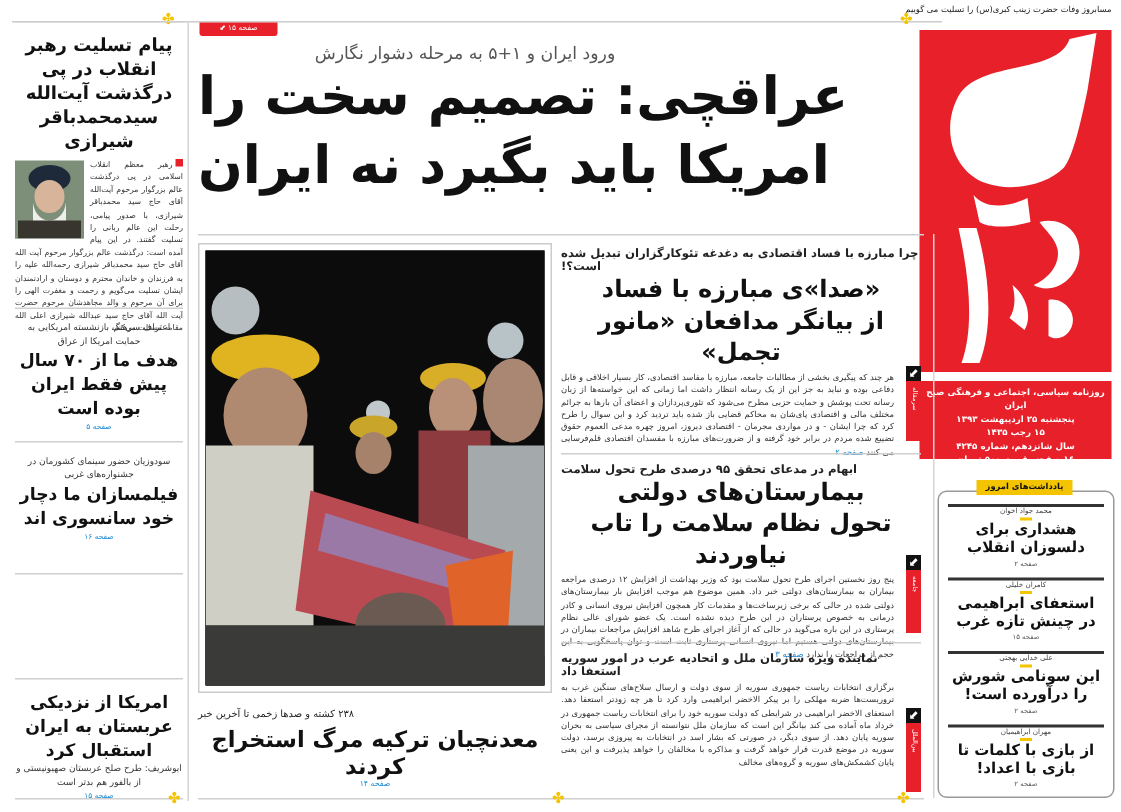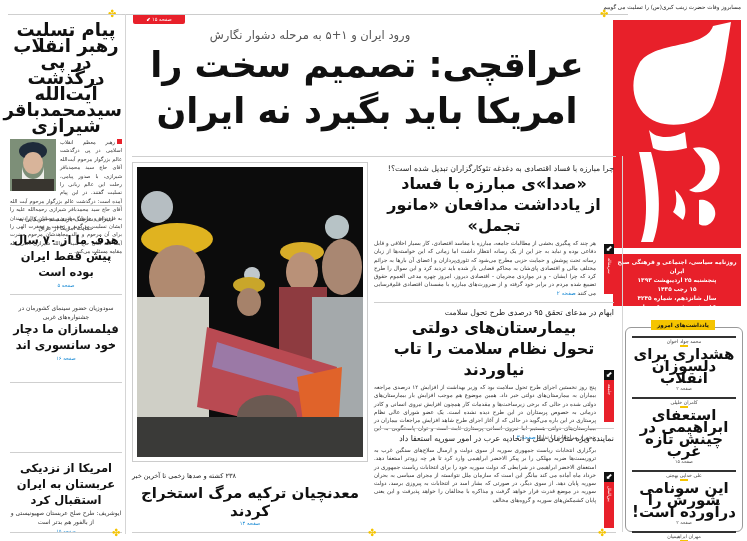--- a/index.html
+++ b/index.html
@@ -42,39 +42,39 @@
   }
   .op-item { text-align: center; margin-bottom: 6px; }
   .op-author {
     font-size: 4.8px; color: #444; border-top: 2px solid #333;
     padding-top: 1px; position: relative; margin-bottom: 3px;
   }
   .op-author::after {
     content: ""; position: absolute; left: 50%; bottom: -3px; width: 8px; height: 2px;
     background: #f5c400; transform: translateX(-50%);
   }
-  .op-title { font-size: 15px; font-weight: bold; line-height: 12px; margin-top: 4px; }
+  .op-title { font-size: 10px; font-weight: bold; line-height: 12px; margin-top: 4px; }
   .op-page { font-size: 4.6px; color: #555; margin-top: 2px; }
 
   
   .topline {
     position: absolute; top: 14px; left: 8px; width: 620px; height: 1px; background: #ccc;
   }
   .page-tag {
     position: absolute; top: 15px; left: 133px; width: 52px; height: 9px;
     background: #e8202a; color: #fff; font-size: 5px; line-height: 9px;
     text-align: center; border-radius: 0 0 2px 2px;
   }
   .lead-kicker {
     position: absolute; top: 28px; left: 140px; width: 470px;
     font-size: 11.5px; color: #555; text-align: center; padding-right: 130px;
   }
   .lead-headline {
     position: absolute; top: 42px; left: 132px; width: 470px;
-    font-size: 35px; font-weight: bold; line-height: 46px; text-align: center;
+    font-size: 35px; font-weight: bold; line-height: 46px; text-align: left;
     letter-spacing: -1px;
   }
   .hline { position: absolute; height: 1px; background: #cfcfcf; }
 
   
   .photo-frame {
     position: absolute; top: 162px; left: 132px; width: 236px; height: 300px;
     border: 1px solid #ccc; padding: 4px;
   }
   .photo {
@@ -92,21 +92,21 @@
     position: absolute; top: 484px; left: 132px; width: 236px;
     font-size: 15px; font-weight: bold; text-align: center;
   }
   .photo-page {
     position: absolute; top: 520px; left: 132px; width: 236px;
     font-size: 5.2px; color: #1a8ad4; text-align: center;
   }
 
   
   .story { position: absolute; left: 374px; width: 240px; }
-  .story-kicker { font-size: 7.8px; font-weight: normal; text-align: right; color: #222; }
+  .story-kicker { font-size: 7.8px; font-weight: bold; text-align: left; color: #222; }
   .story-headline { font-size: 16px; font-weight: bold; text-align: center; line-height: 21px; }
   .story-body {
     font-size: 5.6px; line-height: 8.3px; color: #333; text-align: justify;
     padding-right: 18px; margin-top: 3px;
   }
   .story-body .pagelink { color: #1a8ad4; }
   .side-tab {
     position: absolute; right: 0; width: 10px; background: #e8202a;
   }
   .side-tab .arrow {
@@ -118,21 +118,21 @@
     margin: 4px auto 0; text-align: center;
   }
 
   
   .leftcol { position: absolute; left: 10px; width: 112px; }
   .left-block { text-align: center; }
   .left-kicker { font-size: 6px; color: #333; line-height: 9px; }
   .left-headline { font-size: 11.5px; font-weight: bold; line-height: 16px; }
   .left-page { font-size: 5px; color: #1a8ad4; margin-top: 2px; }
   .left-sub { font-size: 6px; color: #333; line-height: 9px; }
-  .obit-title { font-size: 18px; font-weight: bold; line-height: 16px; text-align: center; }
+  .obit-title { font-size: 12px; font-weight: bold; line-height: 16px; text-align: center; }
   .obit-body { font-size: 5.2px; line-height: 8.4px; color: #333; text-align: justify; }
   .portrait {
     float: left; width: 46px; height: 52px; margin: 1px 4px 2px 0;
     background: linear-gradient(#8fa28a, #5a6b55);
     position: relative; overflow: hidden;
   }
   .portrait svg { width: 100%; height: 100%; display: block; }
   .sq { display: inline-block; width: 5px; height: 5px; background: #e8202a; margin-left: 2px; }
   .vline { position: absolute; width: 1px; background: #d5d5d5; }
   .star { position: absolute; color: #f5c400; font-size: 10px; }
@@ -230,21 +230,21 @@
   <div class="photo-headline">معدنچیان ترکیه مرگ استخراج کردند</div>
   <div class="photo-page">صفحه ۱۴</div>
   <div class="hline" style="top:532px; left:132px; width:484px;"></div>
   <div class="star" style="top:527px; left:368px;">✤</div>
   <div class="star" style="top:527px; left:598px;">✤</div>
 
   <div class="story" style="top:164px;">
     <div class="story-kicker">چرا مبارزه با فساد اقتصادی به دغدغه تئوکارگزاران تبدیل شده است؟!</div>
     <div class="story-headline">
       <div>«صدا»ی مبارزه با فساد</div>
-      <div>از یادداشت مدافعان «مانور تجمل»</div>
+      <div>از بیانگر مدافعان «مانور تجمل»</div>
     </div>
     <div class="story-body">
       <span>هر چند که پیگیری بخشی از مطالبات جامعه، مبارزه با مفاسد اقتصادی، کار بسیار اخلاقی و قابل دفاعی بوده و نباید به جز این از یک رسانه انتظار داشت اما زمانی که این خواسته‌ها از زبان رسانه تحت پوشش و حمایت حزبی مطرح می‌شود که تئوری‌پردازان و اعضای آن بارها به جرائم مختلف مالی و اقتصادی پای‌شان به محاکم قضایی باز شده باید تردید کرد و این سوال را طرح کرد که چرا ایشان - و در مواردی مجرمان - اقتصادی دیروز، امروز چهره مدعی العموم حقوق تضییع شده مردم در برابر خود گرفته و از ضرورت‌های مبارزه با مفسدان اقتصادی قلم‌فرسایی می کنند</span>
       <span class="pagelink">صفحه ۲</span>
     </div>
     <div class="side-tab" style="top:80px; height:50px;">
       <span class="arrow">⬋</span>
       <span class="label">سرمقاله</span>
     </div>
   </div>

